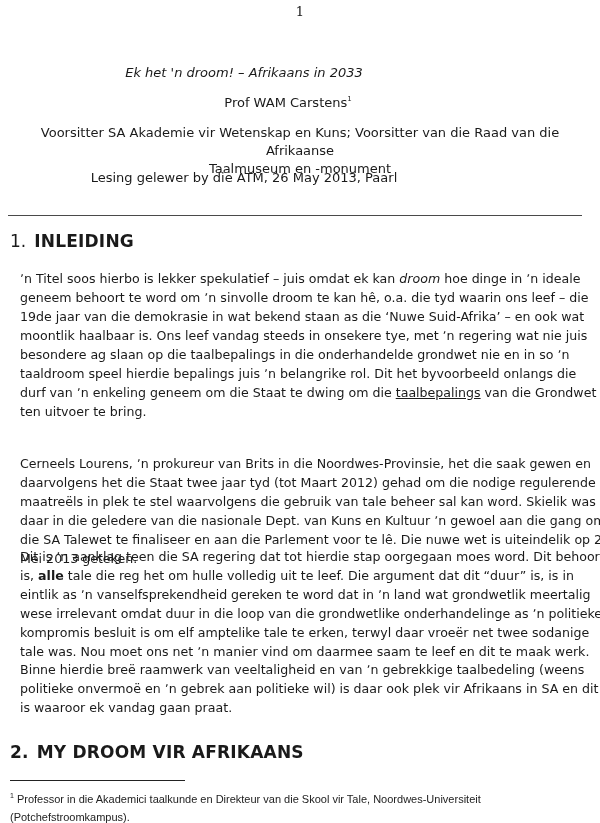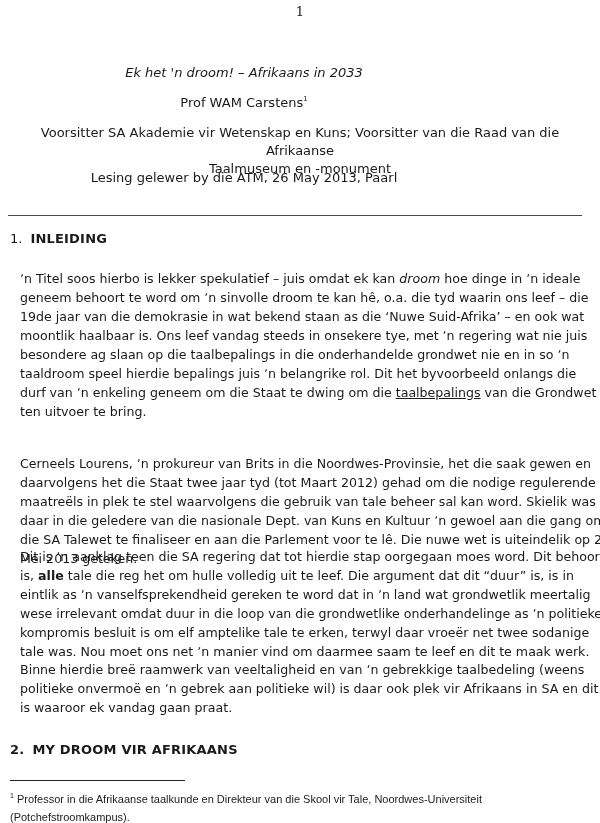--- a/index.html
+++ b/index.html
@@ -8,30 +8,30 @@
     font-family: "DejaVu Sans", "Liberation Sans", sans-serif;
     color: #1a1a1a;
   }
   .page-number {
     position: absolute; top: 4px; left: 0; width: 600px; text-align: center;
     font-size: 13px;
     font-family: "DejaVu Serif", "Liberation Serif", serif;
   }
   .center { position: absolute; left: 0; width: 488px; text-align: center; font-size: 13px; }
   .title { top: 65px; font-style: italic; }
-  .author { top: 95px; }
+  .author { top: 95px; padding-left: 44px; }
   .author sup { font-size: 7px; vertical-align: 6px; }
   .affil { top: 124px; line-height: 18px; left: 10px; width: 580px; }
   .lecture { top: 170px; }
   .rule {
     position: absolute; top: 215px; left: 8px; width: 574px; height: 0;
     border-top: 1.5px solid #4a4a4a;
   }
   .section-heading {
-    position: absolute; left: 10px; font-size: 13px;
+    position: absolute; left: 10px; font-size: 17px;
   }
   .h1 { top: 231px; }
   .h1 .num { font-weight: normal; margin-right: 8px; }
   .h1 .lbl { font-weight: bold; letter-spacing: 0.2px; }
   .h2 { top: 742px; font-weight: bold; letter-spacing: 0.2px; }
   .h2 .num { margin-right: 8px; }
   .para {
     position: absolute; left: 10px; width: 584px;
     font-size: 12.6px; line-height: 19px; margin: 10px;
     white-space: nowrap;
@@ -108,15 +108,15 @@
   <span class="line">politieke onvermoë en ʼn gebrek aan politieke wil) is daar ook plek vir Afrikaans in SA en dit</span>
   <span class="line">is waaroor ek vandag gaan praat.</span>
 </div>
 
 <div class="section-heading h2">
   <span class="num">2.</span><span>MY DROOM VIR AFRIKAANS</span>
 </div>
 
 <div class="fn-rule"></div>
 <div class="footnote">
-  <div><sup>1</sup><span>Professor in die Afrikaanse taalkunde en Direkteur van die Skool vir Tale, Noordwes-Universiteit</span></div>
+  <div><sup>1</sup><span>Professor in die Akademici taalkunde en Direkteur van die Skool vir Tale, Noordwes-Universiteit</span></div>
   <div>(Potchefstroomkampus).</div>
 </div>
 
 </body></html>

